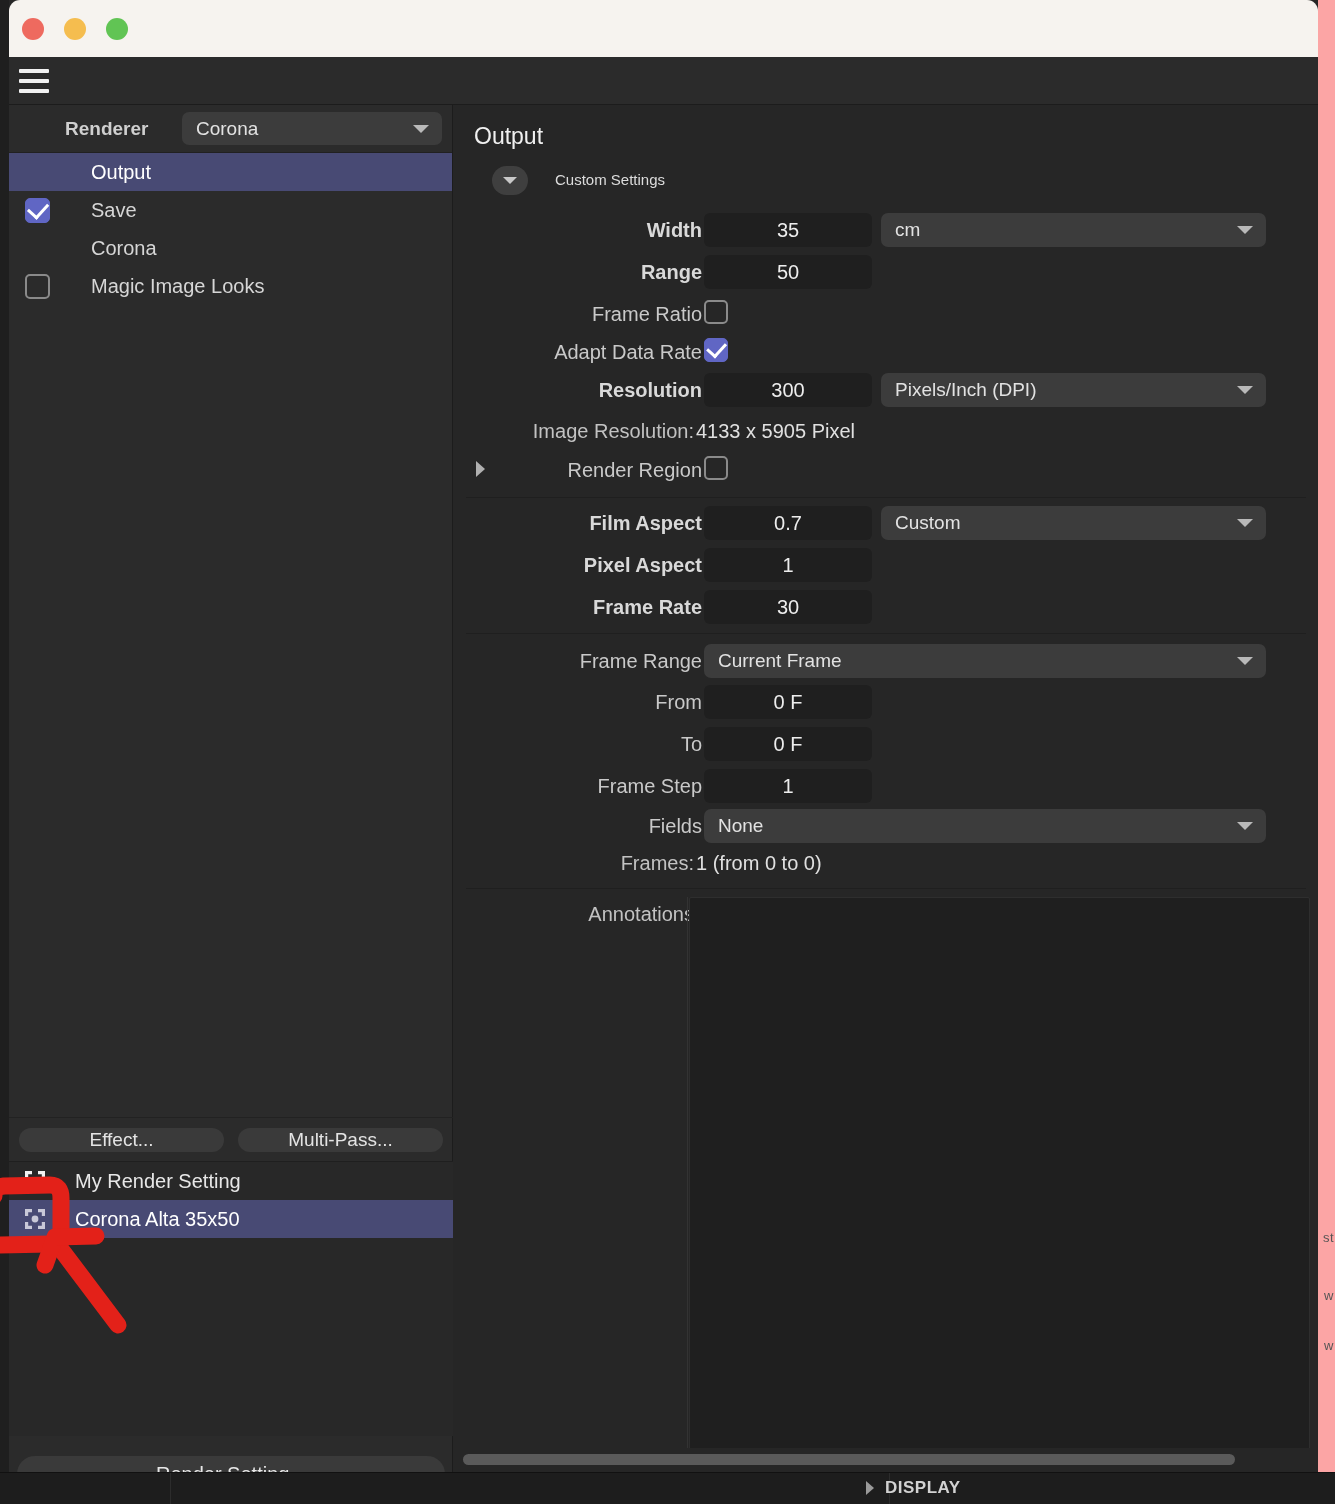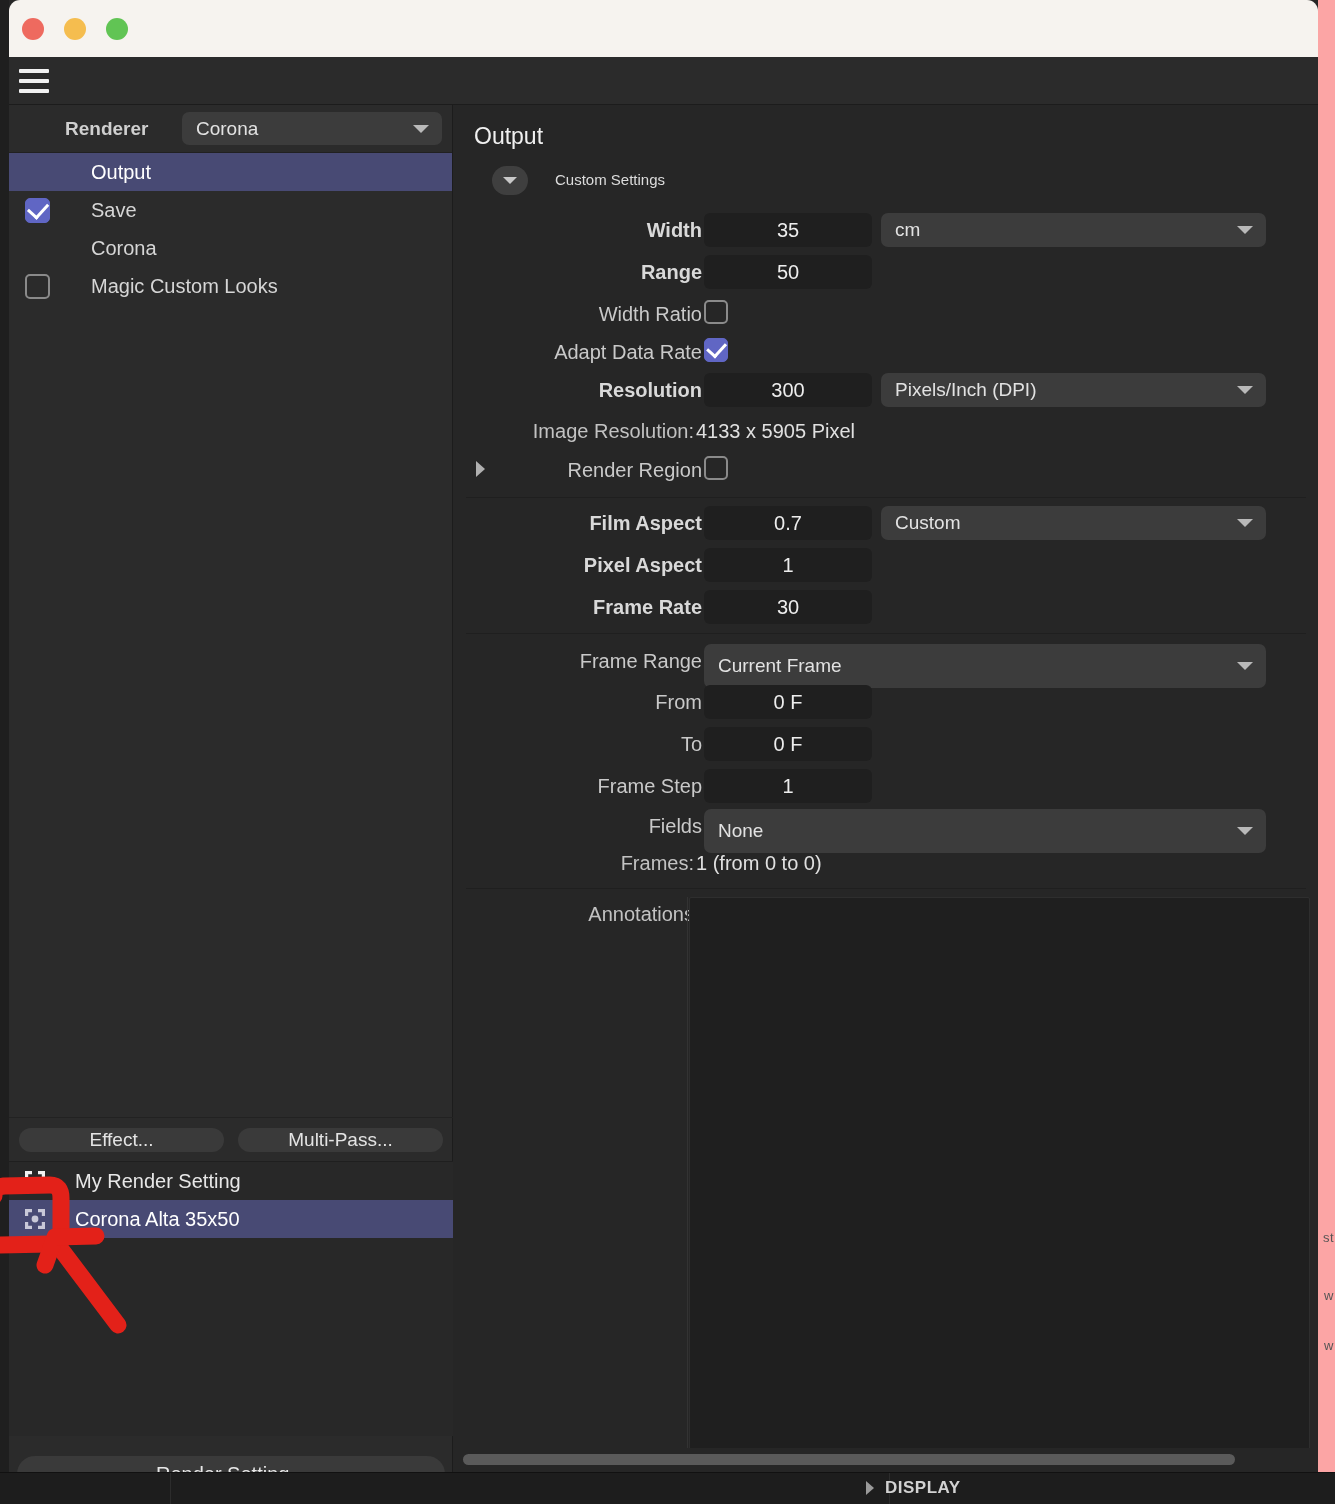--- a/index.html
+++ b/index.html
@@ -181,21 +181,21 @@
   .row .lab.bold { font-weight: bold; color: #d9d9d9; }
 
   .numfield {
     position: absolute; left: 242px; width: 168px; height: 34px;
     background: #1f1f1f; border-radius: 6px;
     color: #ededed; font-size: 20px;
     display: flex; align-items: center; justify-content: center;
     cursor: text;
   }
   .unit-dd { position: absolute; left: 419px; width: 385px; height: 34px; }
-  .wide-dd { position: absolute; left: 242px; width: 562px; height: 44px; }
+  .wide-dd { position: absolute; left: 242px; width: 562px; height: 34px; }
 
   .sq-cb {
     position: absolute; left: 242px; top: 3px; width: 24px; height: 24px;
     border-radius: 5px; box-sizing: border-box;
     display: flex; align-items: center; justify-content: center; cursor: pointer;
   }
   .sq-cb.off { border: 2px solid #8a8a8a; background: transparent; }
   .sq-cb.on { background: #6066c4; border: 1px solid #6066c4; }
   .sq-cb.on::after {
     content: ""; display: block; width: 9px; height: 15px;
@@ -318,21 +318,21 @@
       </div>
       <div class="nav-row">
         <span class="cb on"></span>
         <span class="nav-label">Save</span>
       </div>
       <div class="nav-row">
         <span class="nav-label">Corona</span>
       </div>
       <div class="nav-row">
         <span class="cb off"></span>
-        <span class="nav-label">Magic Custom Looks</span>
+        <span class="nav-label">Magic Image Looks</span>
       </div>
     </div>
 
     <div class="pill-row">
       <div class="pill">Effect...</div>
       <div class="pill">Multi-Pass...</div>
     </div>
 
     <div class="preset-list">
       <div class="preset-row">
@@ -382,21 +382,21 @@
           <span class="caret"></span>
         </div>
       </div>
 
       <div class="row" style="top:150px;">
         <span class="lab bold">Range</span>
         <div class="numfield">50</div>
       </div>
 
       <div class="row" style="top:192px;">
-        <span class="lab">Width Ratio</span>
+        <span class="lab">Frame Ratio</span>
         <span class="sq-cb off"></span>
       </div>
 
       <div class="row" style="top:230px;">
         <span class="lab">Adapt Data Rate</span>
         <span class="sq-cb on"></span>
       </div>
 
       <div class="row" style="top:268px;">
         <span class="lab bold">Resolution</span>

